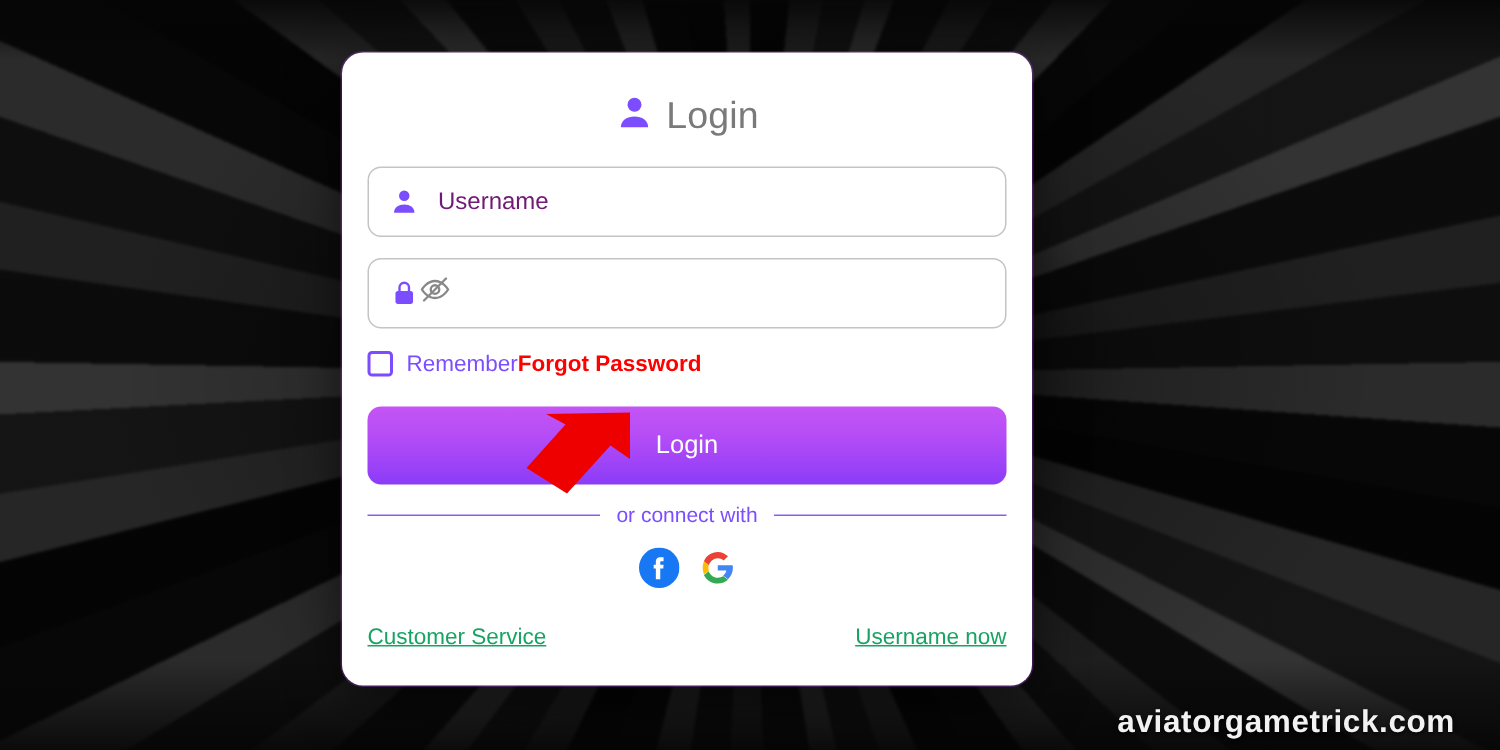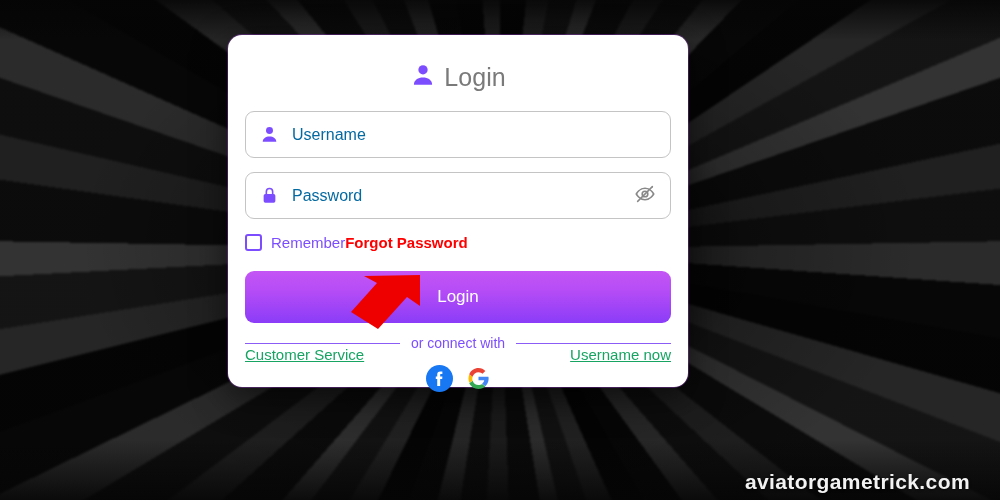--- a/index.html
+++ b/index.html
@@ -60,21 +60,21 @@
     position: absolute; left:0; right:0; bottom:0; height: 60px;
     background: linear-gradient(to top, rgba(5,5,5,0.85), rgba(5,5,5,0));
   }
 
   
   #card {
     position: absolute;
     left: 228px;
     top: 35px;
     width: 460px;
-    height: 352px;
+    height: 422px;
     background: #ffffff;
     border-radius: 14px;
     box-shadow: 0 0 0 1px rgba(160,60,220,0.35),
                 0 10px 34px rgba(0,0,0,0.55);
     padding: 22px 17px 0 17px;
   }
 
   
   .title-row {
     display: flex;
@@ -99,21 +99,21 @@
     display: flex;
     align-items: center;
     padding: 0 14px;
     margin-bottom: 14px;
     background: #fff;
   }
   .field .ficon { flex: 0 0 auto; display: flex; align-items: center; }
   .field .fplaceholder {
     margin-left: 13px;
     font-size: 16px;
-    color: #0369a1;
+    color: #701a75;
     flex: 1 1 auto;
   }
   .field .eye { flex: 0 0 auto; cursor: pointer; }
 
   
   .remember-row {
     display: flex;
     align-items: center;
     height: 22px;
     margin-top: -2px;
@@ -255,21 +255,20 @@
     <span class="fplaceholder">Username</span>
   </div>
 
   <div class="field">
     <span class="ficon">
       <svg width="19" height="19" viewBox="0 0 24 24" fill="#7c4dff">
         <path d="M7 10V7.2a5 5 0 0 1 10 0V10h-2V7.2a3 3 0 0 0-6 0V10z"></path>
         <rect x="4.6" y="10" width="14.8" height="11" rx="2.2"></rect>
       </svg>
     </span>
-    <span class="fplaceholder">Password</span>
     <span class="eye">
       <svg width="22" height="22" viewBox="0 0 24 24" fill="none" stroke="#888888" stroke-width="1.7" stroke-linecap="round">
         <path d="M2.5 12S6 5.8 12 5.8 21.5 12 21.5 12 18 18.2 12 18.2 2.5 12 2.5 12z"></path>
         <circle cx="12" cy="12" r="3.1"></circle>
         <line x1="4" y1="20" x2="20" y2="4"></line>
       </svg>
     </span>
   </div>
 
   <div class="remember-row">

